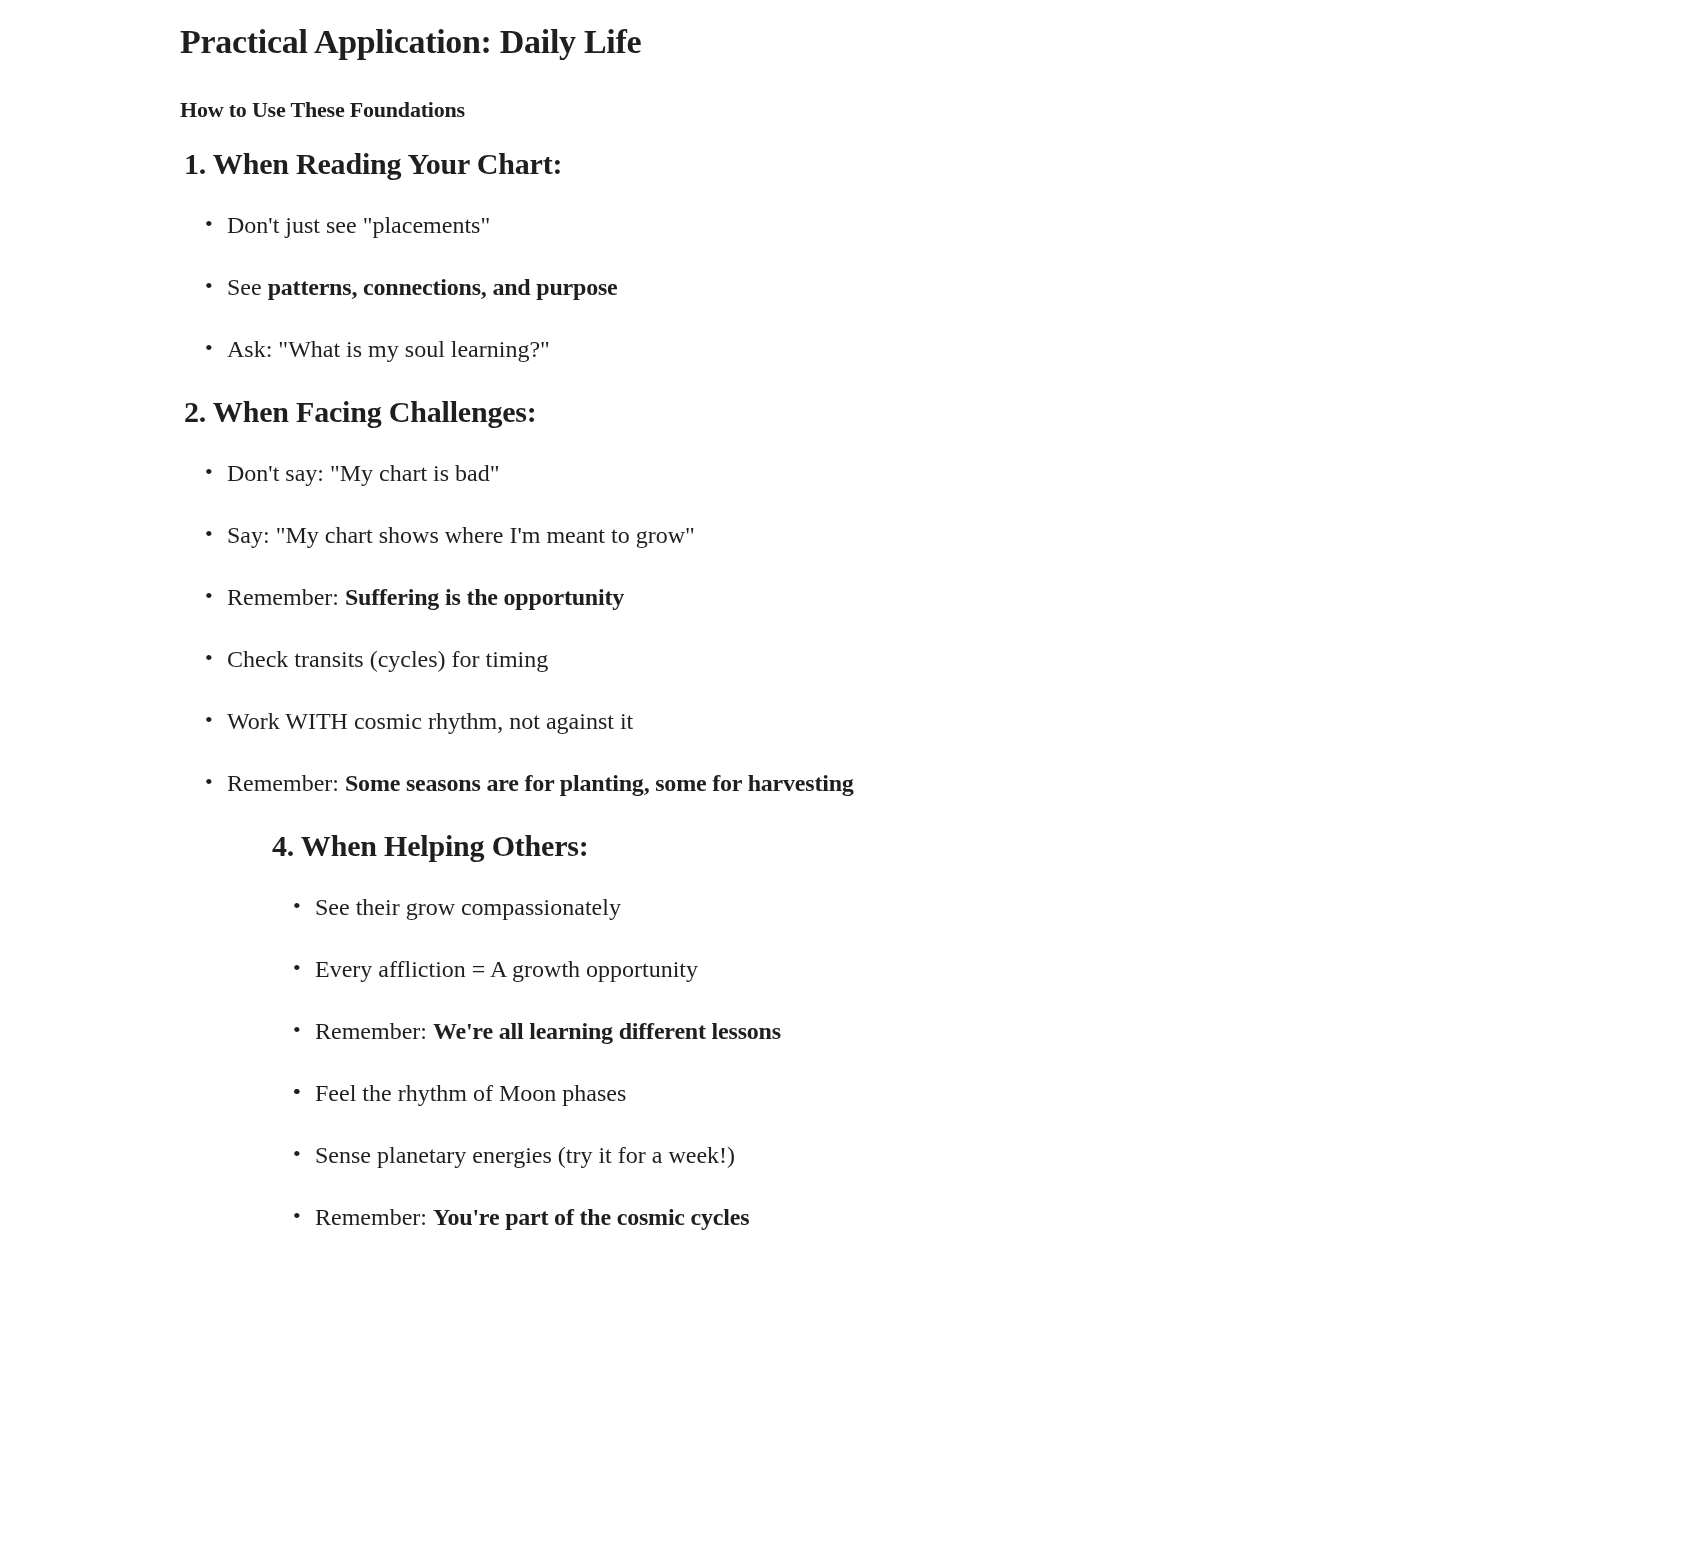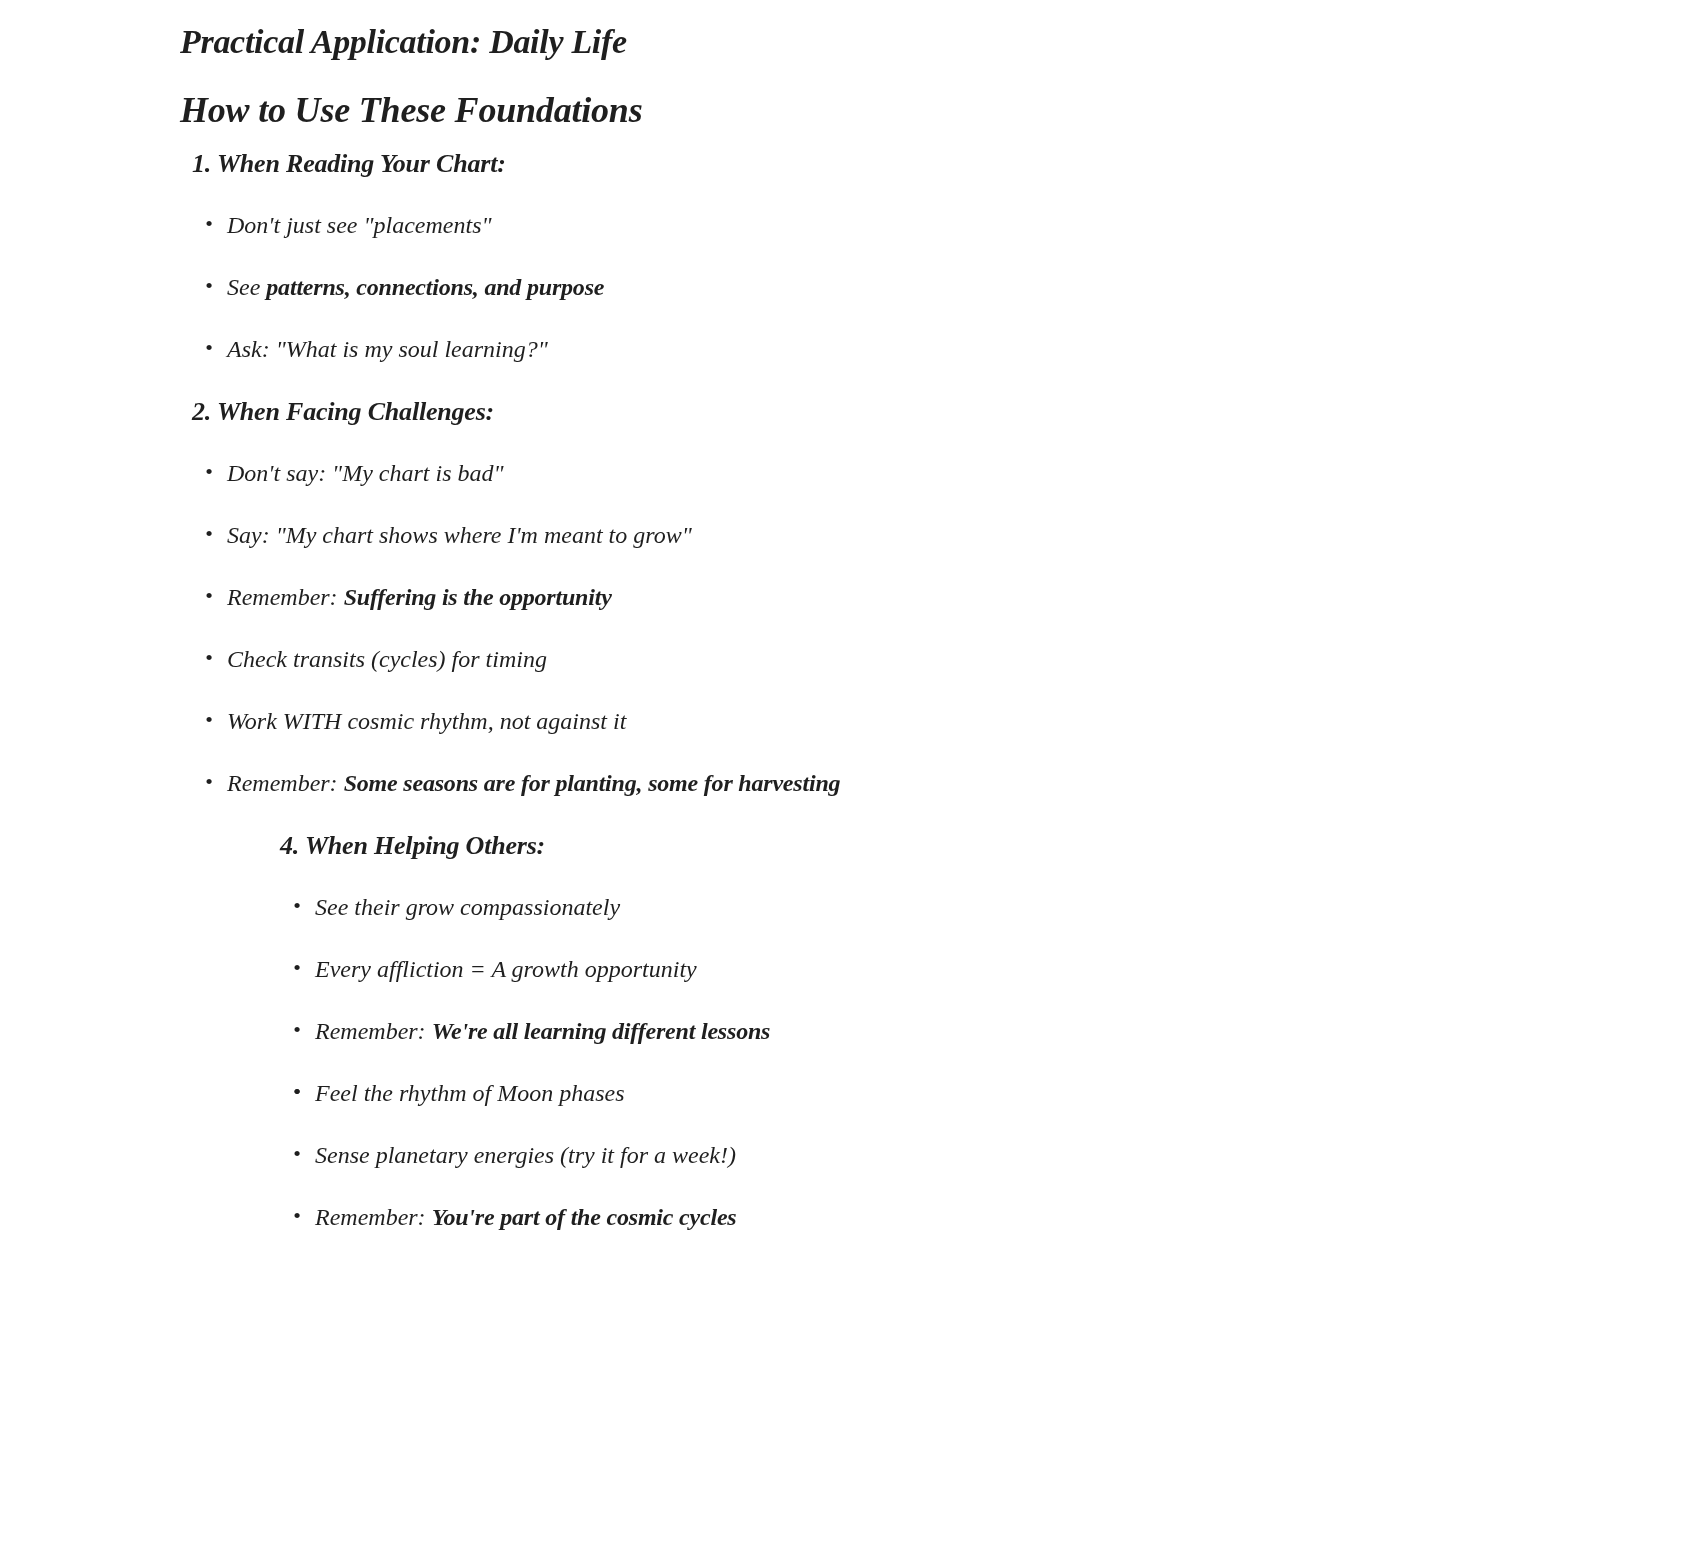--- a/index.html
+++ b/index.html
@@ -9,42 +9,41 @@
   }
   body {
     width: 1693px;
     height: 1567px;
     overflow: hidden;
     font-family: "Liberation Serif", "DejaVu Serif", serif;
     color: #1f1f1f;
   }
   .doc {
     padding: 22px 40px 0 180px;
-    font-style: italic;
   }
   .doc-title {
     font-size: 34px;
     line-height: 40px;
     font-weight: 700;
     letter-spacing: -0.3px;
     margin: 0;
   }
   .doc-subtitle {
-    font-size: 36px;
+    font-size: 22px;
     line-height: 32px;
     font-weight: 700;
     letter-spacing: -0.2px;
     margin: 32px 0 16px 0;
   }
   .section-heading {
-    font-size: 26px;
+    font-size: 30px;
     line-height: 32px;
     font-weight: 700;
     letter-spacing: -0.2px;
-    margin: 22px 0 0 12px;
+    margin: 22px 0 0 4px;
   }
   ul.bullet-list {
     list-style: none;
     margin: 30px 0 0 0;
     padding: 0;
   }
   ul.bullet-list li {
     position: relative;
     font-size: 24px;
     line-height: 30px;

